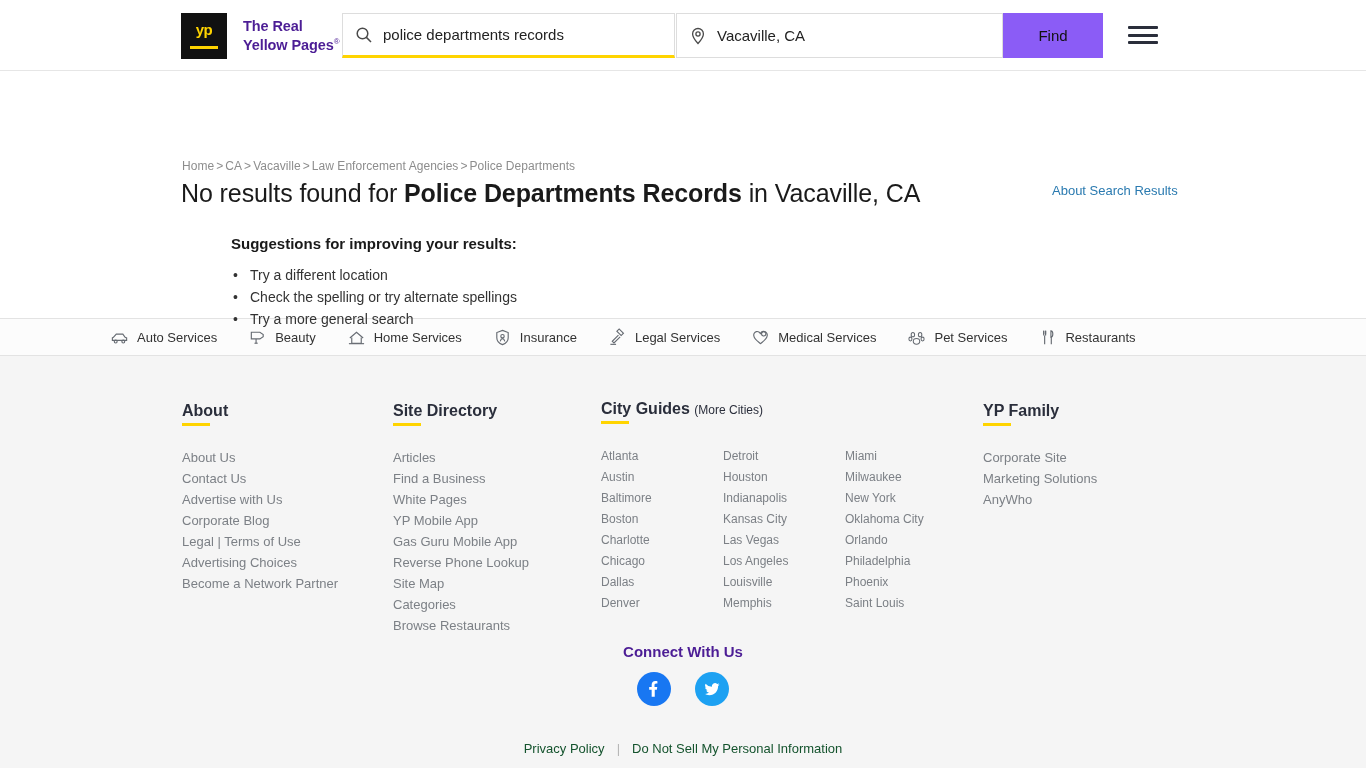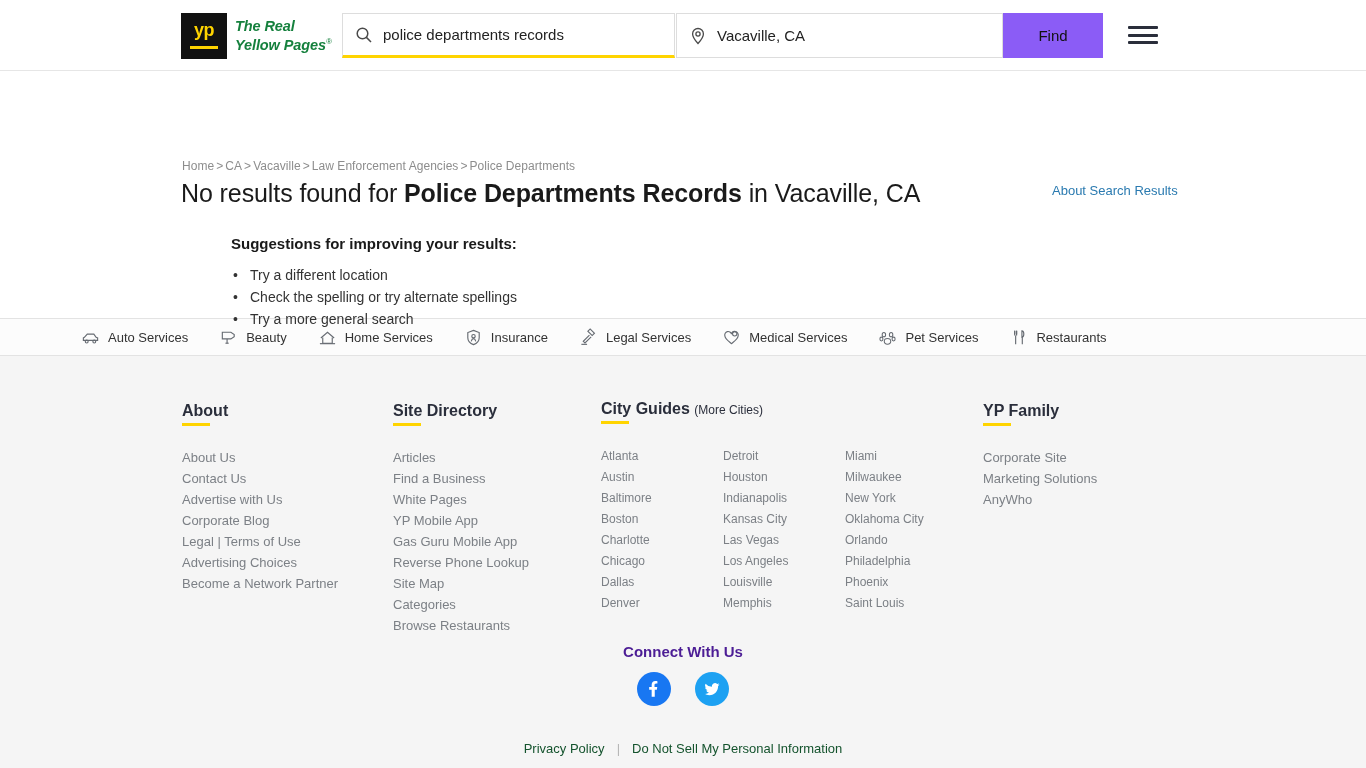--- a/index.html
+++ b/index.html
@@ -37,40 +37,39 @@
     background: #111111;
     position: relative;
     flex: none;
   }
   .logo-mark .yp {
     position: absolute;
     left: 0; right: 0; top: 6px;
     text-align: center;
     color: #ffd400;
     font-weight: bold;
-    font-size: 18px;
+    font-size: 15px;
     line-height: 22px;
     letter-spacing: -0.5px;
     font-family: "Liberation Sans", sans-serif;
   }
   .logo-mark .bar {
     position: absolute;
     left: 9px; right: 9px;
     bottom: 10px;
     height: 3px;
     background: #ffd400;
   }
   .logo-text {
-    margin-left: 8px;
-    color: #15803d;
+    margin-left: 16px;
+    color: #4c1d95;
     font-weight: bold;
     font-size: 14.5px;
     line-height: 16px;
     letter-spacing: -0.1px;
-    font-style: italic;
   }
   .logo-text sup { font-size: 8px; vertical-align: super; font-weight: normal;}
 
   .search-field {
     position: absolute;
     left: 342px; top: 13px;
     width: 333px; height: 45px;
     background: #ffffff;
     border: 1px solid #dddddd;
     border-bottom: 3px solid #ffd400;
@@ -190,21 +189,21 @@
   }
 
   
   .catbar {
     height: 38px;
     background: #fcfcfc;
     border-top: 1px solid #e3e3e3;
     border-bottom: 1px solid #e3e3e3;
     display: flex;
     align-items: center;
-    padding-left: 81px;
+    padding-left: 110px;
   }
   .cat-item {
     display: flex;
     align-items: center;
     margin-right: 31px;
     cursor: pointer;
     white-space: nowrap;
   }
   .cat-item .cat-ico {
     width: 19px; height: 19px;

